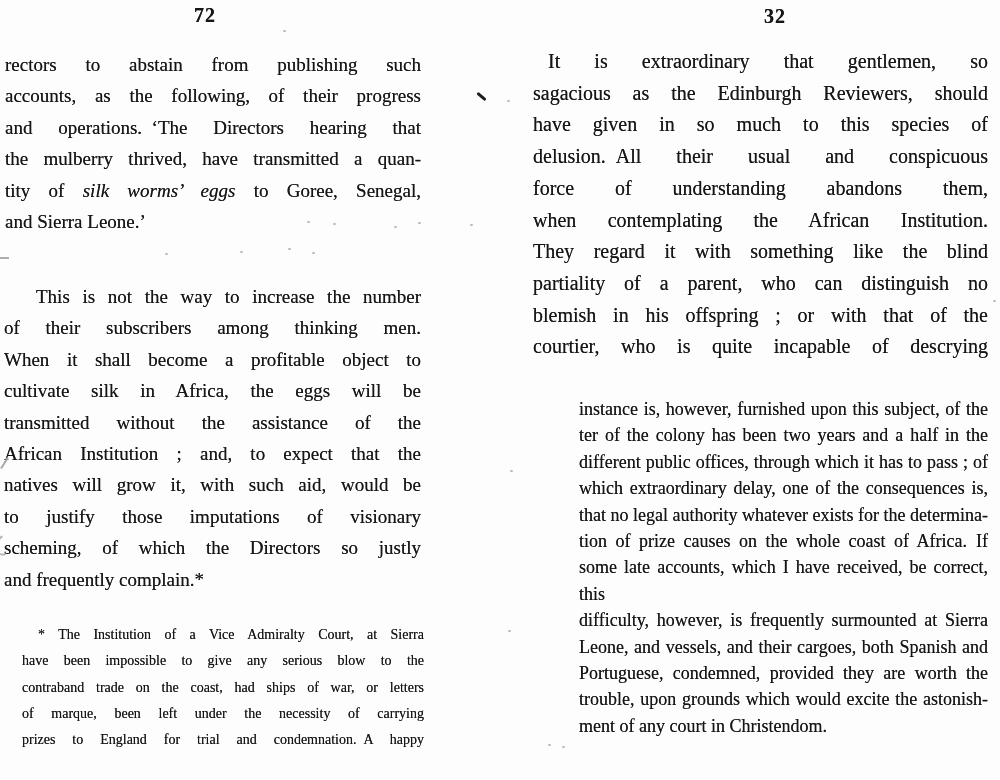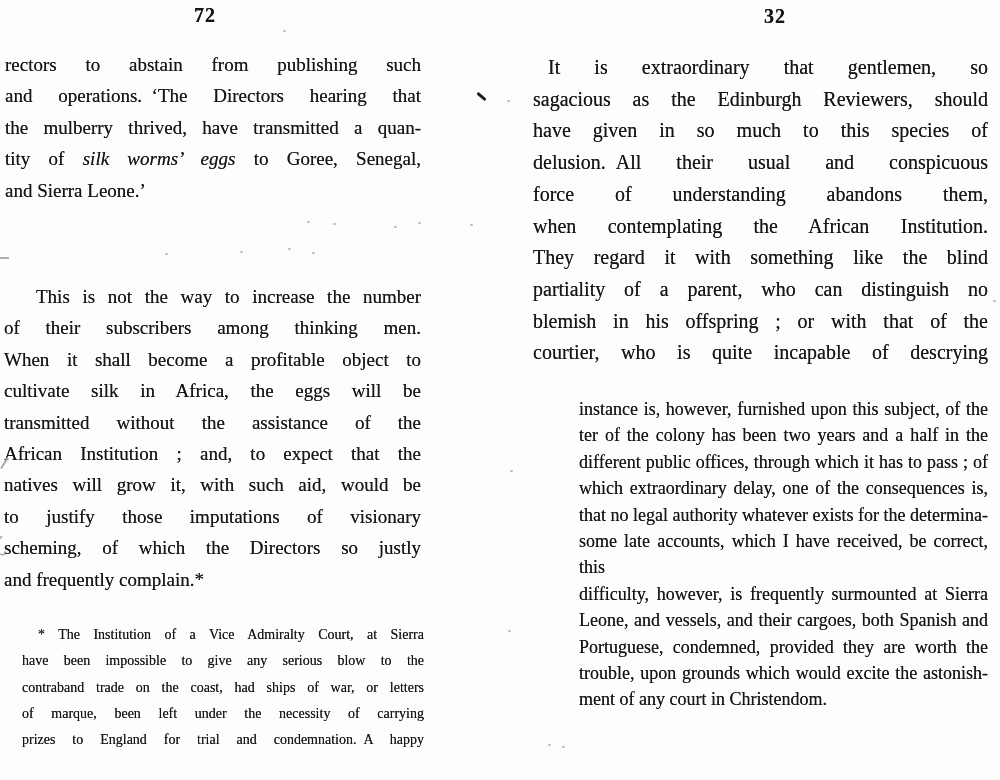--- a/index.html
+++ b/index.html
@@ -22,41 +22,42 @@
     text-align:center;text-shadow:0 0 .5px rgba(22,22,22,.8);
   }
   #l-para1{left:5px;top:49px;width:416px;font-size:19px;line-height:31.4px;}
   #l-para2{left:4px;top:281px;width:417px;font-size:19px;line-height:31.4px;}
   #l-foot {left:22px;top:622px;width:402px;font-size:14px;line-height:26.3px;}
   #r-para1{left:533px;top:46px;width:455px;font-size:20px;line-height:31.7px;}
   #r-foot {left:579px;top:396px;width:409px;font-size:18px;line-height:26.4px;}
   #ln72{left:5px;top:4px;width:400px;}
   #ln73{left:560px;top:5px;width:430px;}
   .indent-para2{text-indent:32px;}
-  .indent-rpara{text-indent:15px;margin-top:6px;}
+  .indent-rpara{text-indent:15px;}
   .indent-foot{text-indent:16px;}
   i{font-style:italic;}
   
   .art{position:absolute;}
   .dot{width:3px;height:2px;border-radius:50%;background:#8f8f8f;opacity:.65;}
   .a-backslash{left:476px;top:95px;width:11px;height:3px;background:#1c1c1c;border-radius:2px;transform:rotate(40deg);}
   .a-slash{left:-2px;top:462px;width:13px;height:2px;background:#a8a8a8;transform:rotate(-58deg);}
   .a-curl{left:-4px;top:534px;width:12px;height:18px;border:2px solid #b3b3b3;
           border-right-color:transparent;border-top-color:transparent;
           border-radius:50%;transform:rotate(20deg);background:transparent;}
   .a-dash{left:0px;top:257px;width:9px;height:2px;background:#9a9a9a;opacity:.8;}
 </style>
 </head>
 <body>
 
 <div class="page-num" id="ln72">72</div>
 <div class="page-num" id="ln73">32</div>
 
 <div class="block" id="l-para1">
   <div class="line">rectors to abstain from publishing such</div>
+  <div class="line">accounts, as the following, of their progress</div>
   <div class="line">and operations. ‘The Directors hearing that</div>
   <div class="line">the mulberry thrived, have transmitted a quan-</div>
   <div class="line"><span>tity of </span><i>silk worms’ eggs</i><span> to Goree, Senegal,</span></div>
   <div class="line no-just">and Sierra Leone.’</div>
 </div>
 
 <div class="block" id="l-para2">
   <div class="line indent-para2">This is not the way to increase the number</div>
   <div class="line">of their subscribers among thinking men.</div>
   <div class="line">When it shall become a profitable object to</div>
@@ -89,20 +90,21 @@
   <div class="line">blemish in his offspring ; or with that of the</div>
   <div class="line">courtier, who is quite incapable of descrying</div>
 </div>
 
 <div class="block" id="r-foot">
   <div class="line">instance is, however, furnished upon this subject, of the</div>
   <div class="line">ter of the colony has been two years and a half in the</div>
   <div class="line">different public offices, through which it has to pass ; of</div>
   <div class="line">which extraordinary delay, one of the consequences is,</div>
   <div class="line">that no legal authority whatever exists for the determina-</div>
+  <div class="line">tion of prize causes on the whole coast of Africa. If</div>
   <div class="line">some late accounts, which I have received, be correct, this</div>
   <div class="line">difficulty, however, is frequently surmounted at Sierra</div>
   <div class="line">Leone, and vessels, and their cargoes, both Spanish and</div>
   <div class="line">Portuguese, condemned, provided they are worth the</div>
   <div class="line">trouble, upon grounds which would excite the astonish-</div>
   <div class="line no-just">ment of any court in Christendom.</div>
 </div>
 
 <div>
   <div class="art a-backslash"></div>

